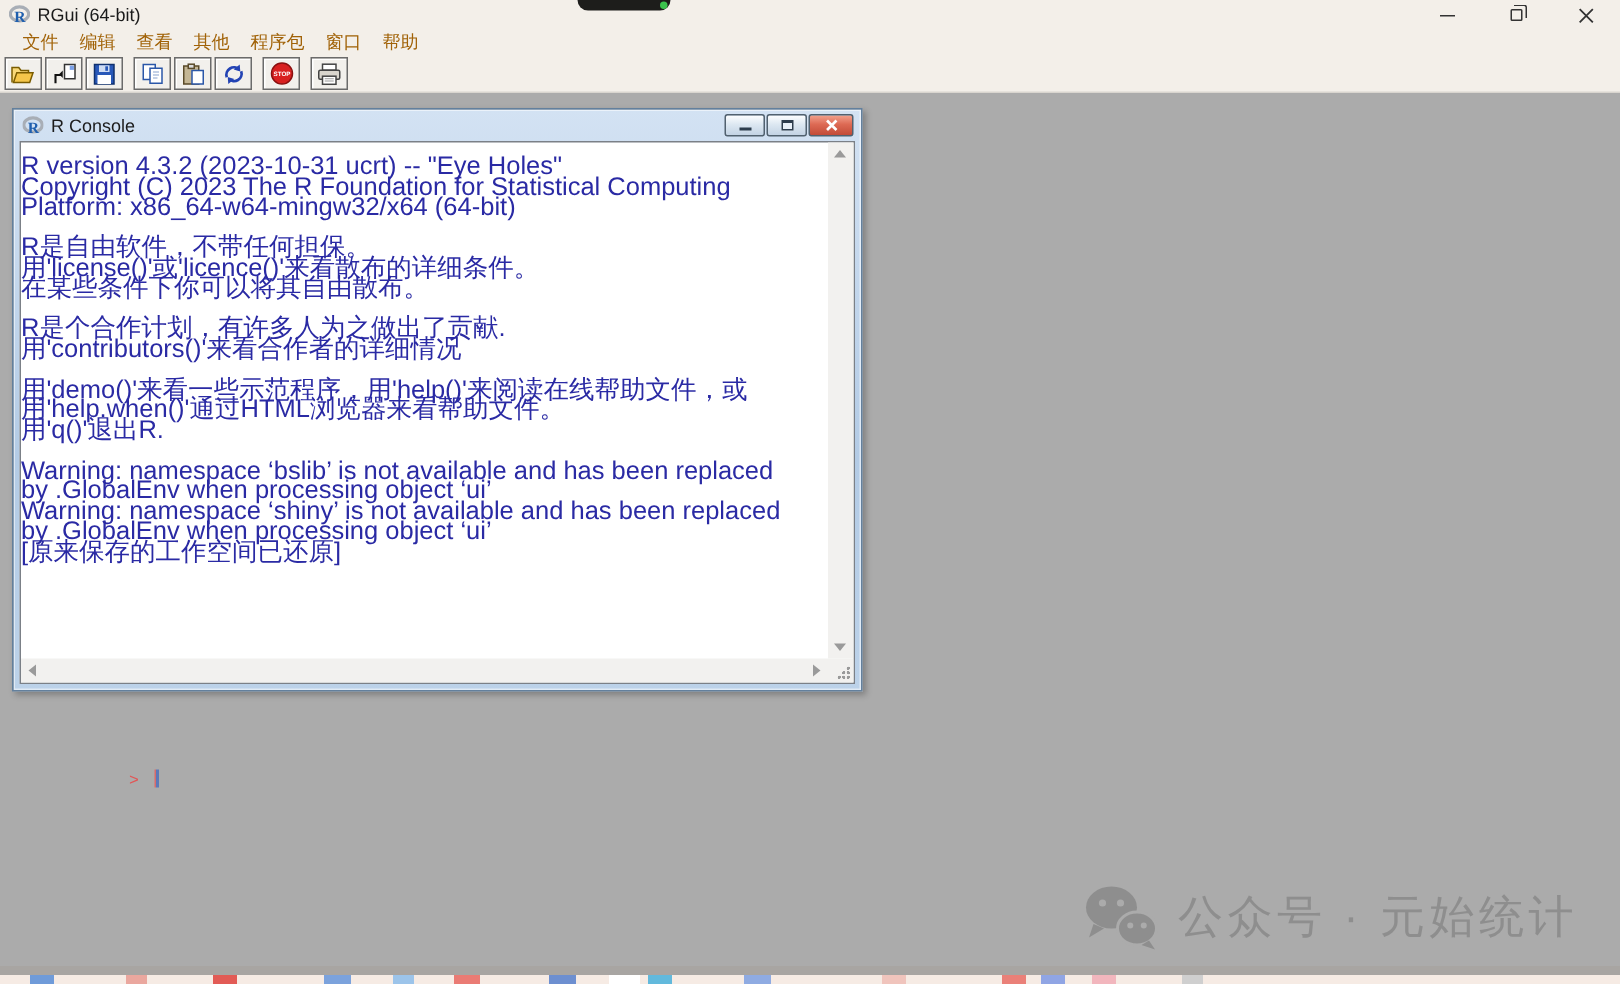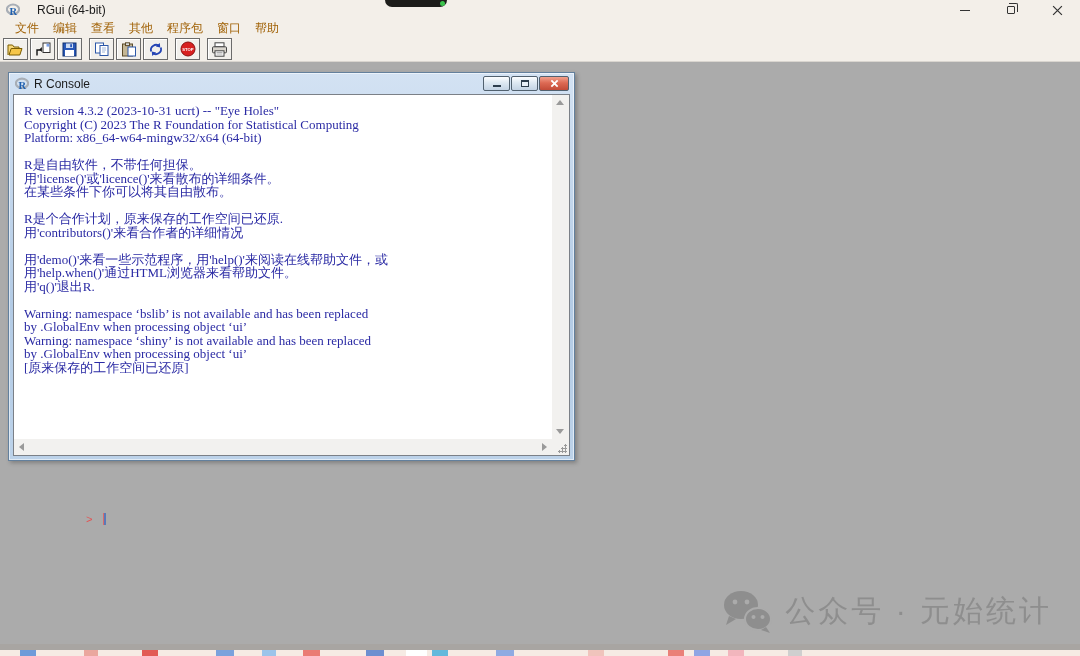--- a/index.html
+++ b/index.html
@@ -4,21 +4,21 @@
 <style>
   * { box-sizing: border-box; margin: 0; padding: 0; }
   html,body { width:1080px; height:656px; }
   .screen {
     position: relative; width: 1080px; height: 656px; overflow: hidden;
     font-family: "Liberation Sans", sans-serif; background: #f3efe9;
   }
   
   .titlebar { position:absolute; top:0; left:0; right:0; height:20px;
     display:flex; align-items:center; padding-left:6px; font-size:12px; color:#1a1a1a; }
-  .titlebar .app-title { margin-left:17px; }
+  .titlebar .app-title { margin-left:5px; }
   .win-controls { position:absolute; right:0; top:0; height:20px; display:flex; }
   .win-btn { width:46px; height:20px; display:flex; align-items:center; justify-content:center; }
   .glyph-min { width:10px; height:1px; background:#333; display:block; }
   .glyph-restore { position:relative; width:8px; height:8px; border:1px solid #333; border-radius:1px; }
   .glyph-restore::before { content:""; position:absolute; left:1px; top:-4px; width:8px; height:8px;
     border-top:1px solid #333; border-right:1px solid #333; border-radius:0 2px 0 0; }
   
   .notch { position:absolute; left:385px; top:0; width:62px; height:7px;
     background:#1d1d1b; border-radius:0 0 7px 7px; z-index:50; }
   .notch-dot { position:absolute; right:2px; top:1px; width:5px; height:5px; border-radius:50%;
@@ -47,22 +47,22 @@
   .cbtn { width:27px; height:15px; border:1px solid #51616f; border-radius:2px;
     display:flex; align-items:center; justify-content:center;
     background:linear-gradient(#fdfeff,#dde8f2 45%,#c3d3e4); }
   .cbtn-close { width:30px; background:linear-gradient(#f2a08c,#dd6a54 45%,#c24b38); }
   .cglyph-min { width:8px; height:2px; background:#2d3d4d; margin-top:5px; }
   .cglyph-max { width:8px; height:7px; border:1px solid #2d3d4d; border-top-width:2px; background:#e8f0f8; }
   
   .console-inner { position:absolute; left:4px; right:4px; top:21px; bottom:4px;
     background:#fff; border:1px solid #7b8087; }
   .text-area { position:absolute; top:0; left:0; right:17px; bottom:16px; overflow:hidden;
-    padding:9px 4px 0 10px; font-family:Liberation Serif, serif;
-    font-size:13px; line-height:13.5px; }
+    padding:9px 4px 0 0; font-family:Liberation Sans, sans-serif;
+    font-size:17px; line-height:13.5px; }
   .console-line { white-space:pre; min-height:13.5px; color:#2a2aa4; }
   .prompt-line { color:#e25555; white-space:pre; }
   .caret { display:inline-block; width:3px; height:12px; margin-left:4px; vertical-align:-2px;
     background:linear-gradient(90deg,#d96a6a 0 1px,#5b79b8 1px); }
   
   .vscroll { position:absolute; top:0; right:0; bottom:16px; width:17px; background:#f2f1ef; }
   .hscroll { position:absolute; left:0; bottom:0; right:17px; height:16px; background:#f2f1ef; }
   .grip { position:absolute; right:0; bottom:0; width:17px; height:16px; background:#f2f1ef; }
   .grip::after { content:""; position:absolute; right:2px; bottom:2px; width:9px; height:9px;
     background:
@@ -255,21 +255,21 @@
             <div class="console-line" data-kind="output"></div>
 
             <div class="console-line" data-kind="output">R是自由软件，不带任何担保。</div>
 
             <div class="console-line" data-kind="output">用'license()'或'licence()'来看散布的详细条件。</div>
 
             <div class="console-line" data-kind="output">在某些条件下你可以将其自由散布。</div>
 
             <div class="console-line" data-kind="output"></div>
 
-            <div class="console-line" data-kind="output">R是个合作计划，原来保存的工作空间已还原.</div>
+            <div class="console-line" data-kind="output">R是个合作计划，有许多人为之做出了贡献.</div>
 
             <div class="console-line" data-kind="output">用'contributors()'来看合作者的详细情况</div>
 
 
             <div class="console-line" data-kind="output"></div>
 
             <div class="console-line" data-kind="output">用'demo()'来看一些示范程序，用'help()'来阅读在线帮助文件，或</div>
 
             <div class="console-line" data-kind="output">用'help.when()'通过HTML浏览器来看帮助文件。</div>
 

